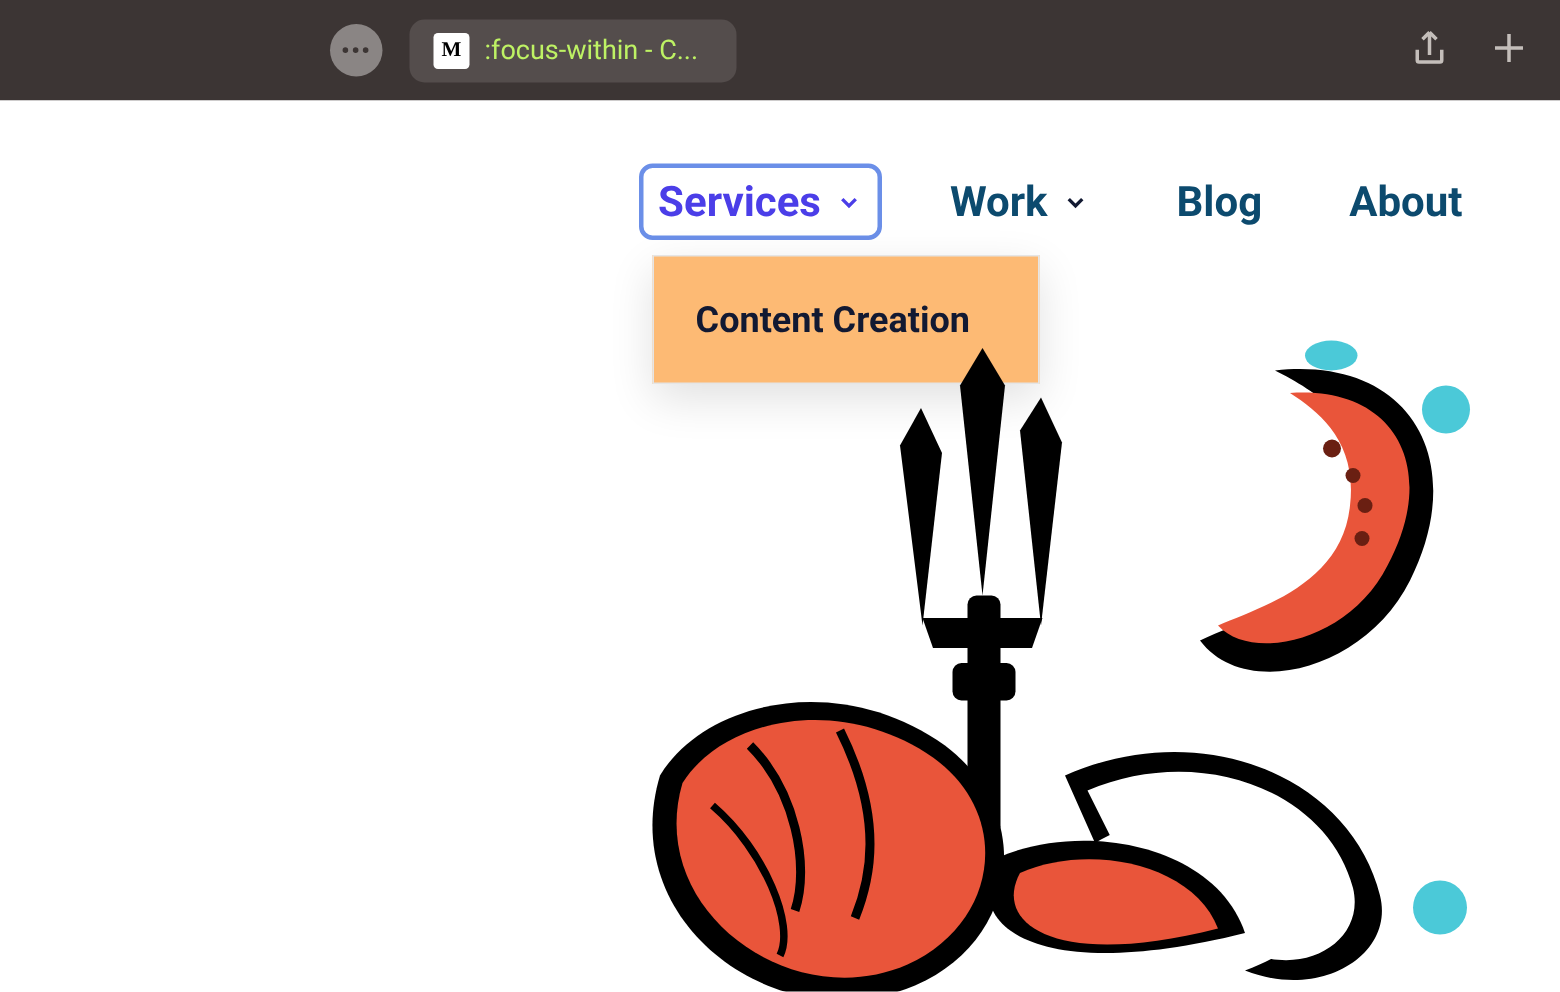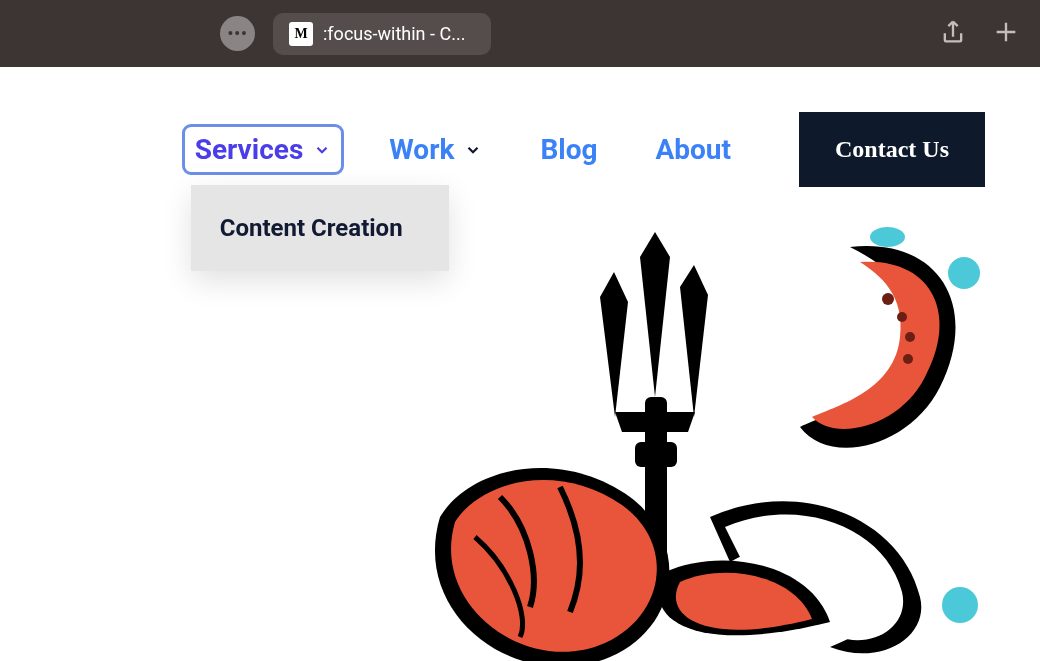--- a/index.html
+++ b/index.html
@@ -67,21 +67,21 @@
       display: flex;
       align-items: center;
       justify-content: center;
       color: #000;
       font-weight: bold;
       font-size: 14px;
       font-family: Georgia, serif;
     }
 
     .tab-title {
-      color: #ffffff;
+      color: #bef264;
       font-size: 18px;
       white-space: nowrap;
       overflow: hidden;
       text-overflow: ellipsis;
     }
 
     .chrome-right {
       margin-left: auto;
       display: flex;
       align-items: center;
@@ -102,42 +102,42 @@
       background: #ffffff;
       position: relative;
       height: calc(661px - 67px);
     }
 
     .navbar {
       display: flex;
       align-items: center;
       padding: 45px 55px 0 0;
       justify-content: flex-end;
-      gap: 38px;
+      gap: 60px;
       margin-left: 36px;
     }
 
     .nav-list {
       display: flex;
       align-items: center;
       gap: 38px;
       list-style: none;
     }
 
     .nav-item {
       position: relative;
     }
 
     .nav-link {
       display: flex;
       align-items: center;
       gap: 10px;
       font-size: 28px;
       font-weight: 700;
-      color: #3b82f6;
+      color: #0c4a6e;
       cursor: pointer;
       padding: 6px 10px;
       border-radius: 4px;
     }
 
     .nav-link.focused {
       color: #4b3ee8;
       outline: 3px solid #6b8fe8;
       outline-offset: 0px;
       border-radius: 6px;
@@ -155,21 +155,21 @@
     }
 
     .nav-link:not(.focused) .chevron-down {
       stroke: #121932;
     }
 
     .dropdown {
       position: absolute;
       top: 58px;
       left: 6px;
-      background: #e5e5e5;
+      background: #fdba74;
       border: 1px solid #e5e5e5;
       box-shadow: 0 10px 30px rgba(0,0,0,0.12);
       padding: 18px 0;
       min-width: 258px;
       list-style: none;
     }
 
     .dropdown-item {
       padding: 10px 28px;
       font-size: 24px;
@@ -268,21 +268,20 @@
       </li>
 
       <li class="nav-item">
         <a class="nav-link">
           <span>About</span>
         </a>
       </li>
 
     </ul>
 
-    <button class="contact-btn">Contact Us</button>
   </nav>
 
   <div class="hero-art">
     <div class="bubble b1"></div>
     <div class="bubble b2"></div>
     <div class="bubble b3"></div>
     <svg viewBox="0 0 620 460" width="620" height="460">
 
       <g fill="#000">
         <path d="M260 40 L275 180 L290 40 L275 15 Z"></path>

